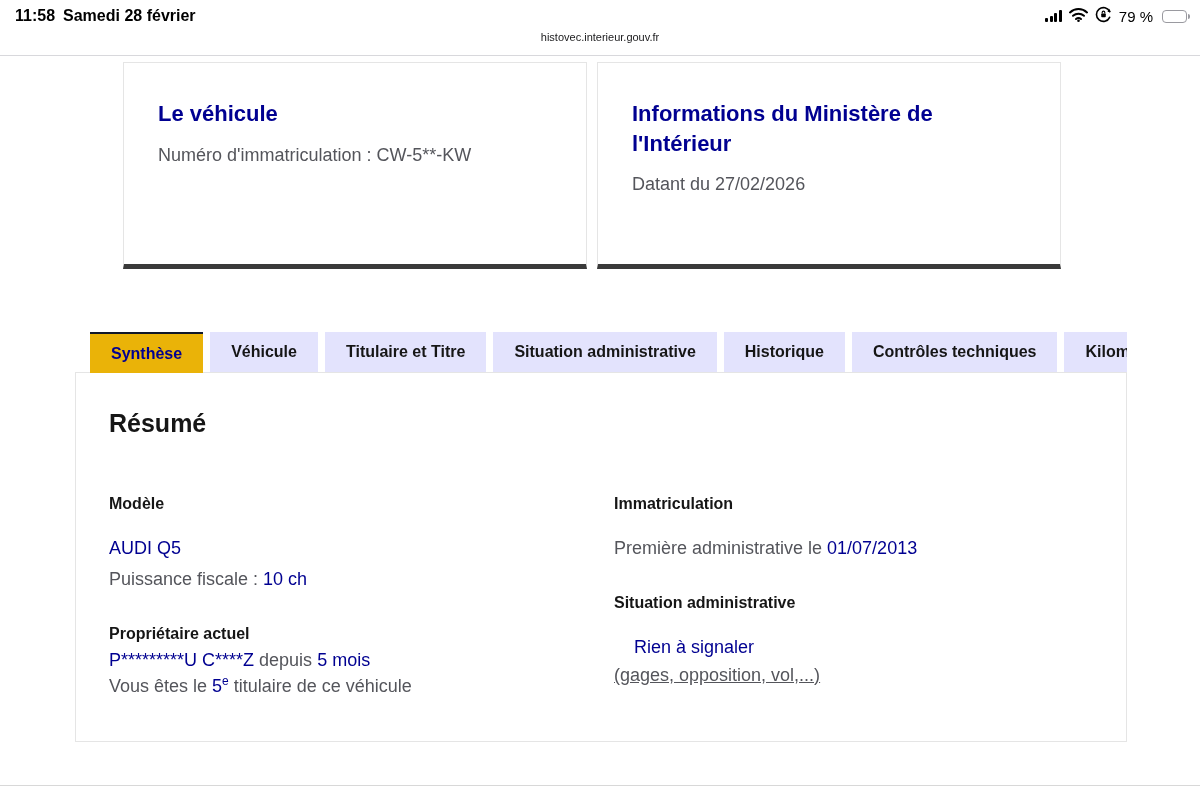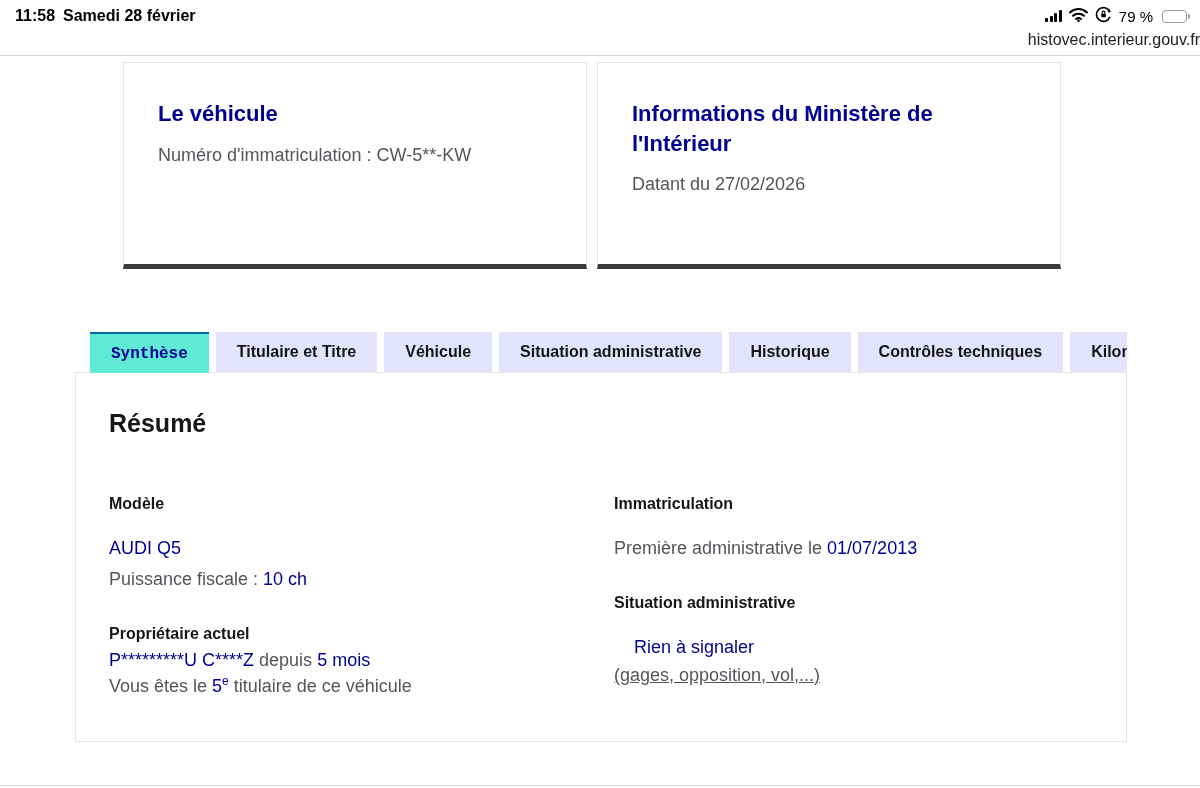--- a/index.html
+++ b/index.html
@@ -36,21 +36,21 @@
     width:25px; height:13px; border:1px solid #9a9aa0; border-radius:4px;
     padding:1.5px; margin-left:2px;
   }
   .batt-fill { height:100%; width:79%; background:#000; border-radius:2px; }
   .batt-nub {
     width:2px; height:5px; background:#9a9aa0;
     border-radius:0 2px 2px 0; margin-left:1px;
   }
   .urlbar {
     position:absolute; top:31px; left:0; width:100%;
-    text-align:right; font-size:16px; color:#202022;
+    text-align:center; font-size:11px; color:#202022;
   }
 
   
   .cards { position:absolute; top:62px; left:123px; display:flex; gap:10px; }
   .card {
     width:464px; height:207px; background:#fff;
     border:1px solid #e5e5e5; border-bottom:5px solid #3a3a3a;
     padding:36px 34px 0 34px;
   }
   .card-title {
@@ -65,22 +65,22 @@
     display:flex; gap:7px; padding-left:15px;
     overflow:hidden; align-items:flex-start;
   }
   .tab {
     flex:0 0 auto; height:40px; padding:0 21px;
     display:flex; align-items:center; white-space:nowrap;
     background:#e3e3fd; color:#161616;
     font-size:16px; font-weight:700; cursor:pointer;
   }
   .tab.active {
-    height:41px; background:#5eead4; color:#000091;
-    border-top:2px solid #0369a1; position:relative; z-index:2;font-family:Liberation Mono, monospace;
+    height:41px; background:#eab308; color:#000091;
+    border-top:2px solid #0f172a; position:relative; z-index:2;
   }
 
   
   .panel {
     position:absolute; top:372px; left:75px; width:1052px; height:370px;
     background:#fff; border:1px solid #e5e5e5;
     padding:36px 33px 0 33px; z-index:1;
   }
   .panel-title { font-size:25px; font-weight:700; color:#161616; margin-bottom:56px; }
   .columns { display:flex; }
@@ -152,22 +152,22 @@
     <div class="card-text"><span>Numéro d'immatriculation : </span><span>CW-5**-KW</span></div>
   </div>
   <div class="card">
     <div class="card-title">Informations du Ministère de l'Intérieur</div>
     <div class="card-text">Datant du 27/02/2026</div>
   </div>
 </div>
 
 <div class="tabs">
   <div class="tab active">Synthèse</div>
+  <div class="tab">Véhicule</div>
   <div class="tab">Titulaire et Titre</div>
-  <div class="tab">Véhicule</div>
   <div class="tab">Situation administrative</div>
   <div class="tab">Historique</div>
   <div class="tab">Contrôles techniques</div>
   <div class="tab">Kilométrage</div>
 </div>
 
 <div class="panel">
   <div class="panel-title">Résumé</div>
 
   <div class="columns">

